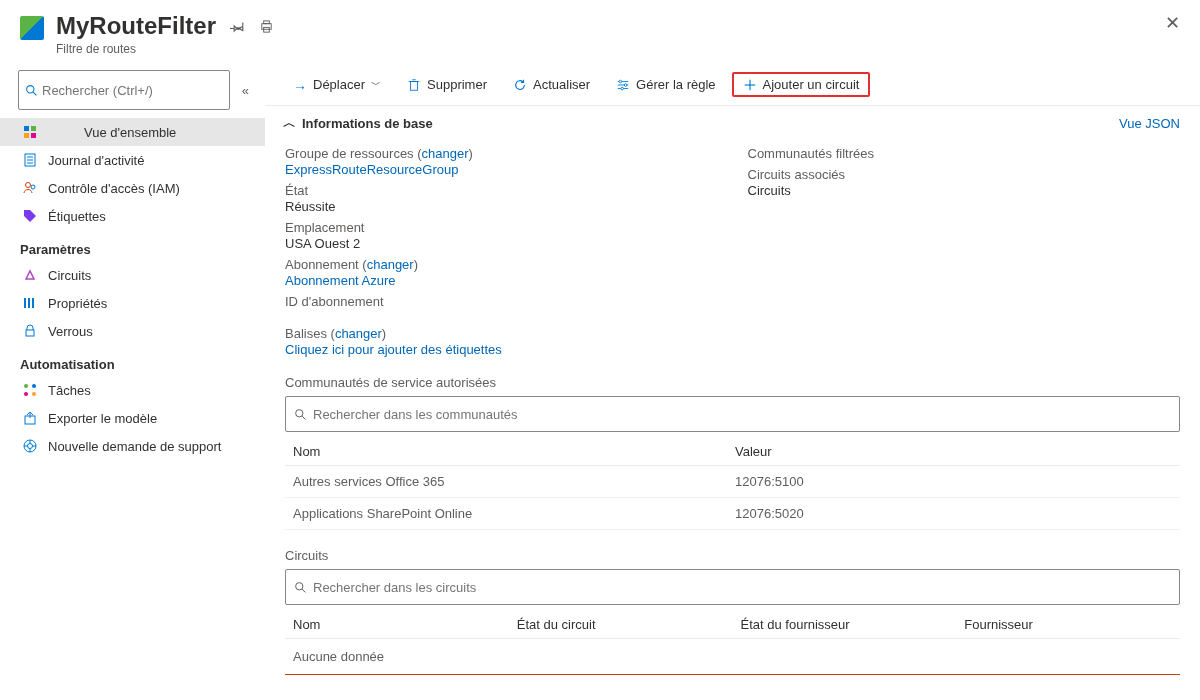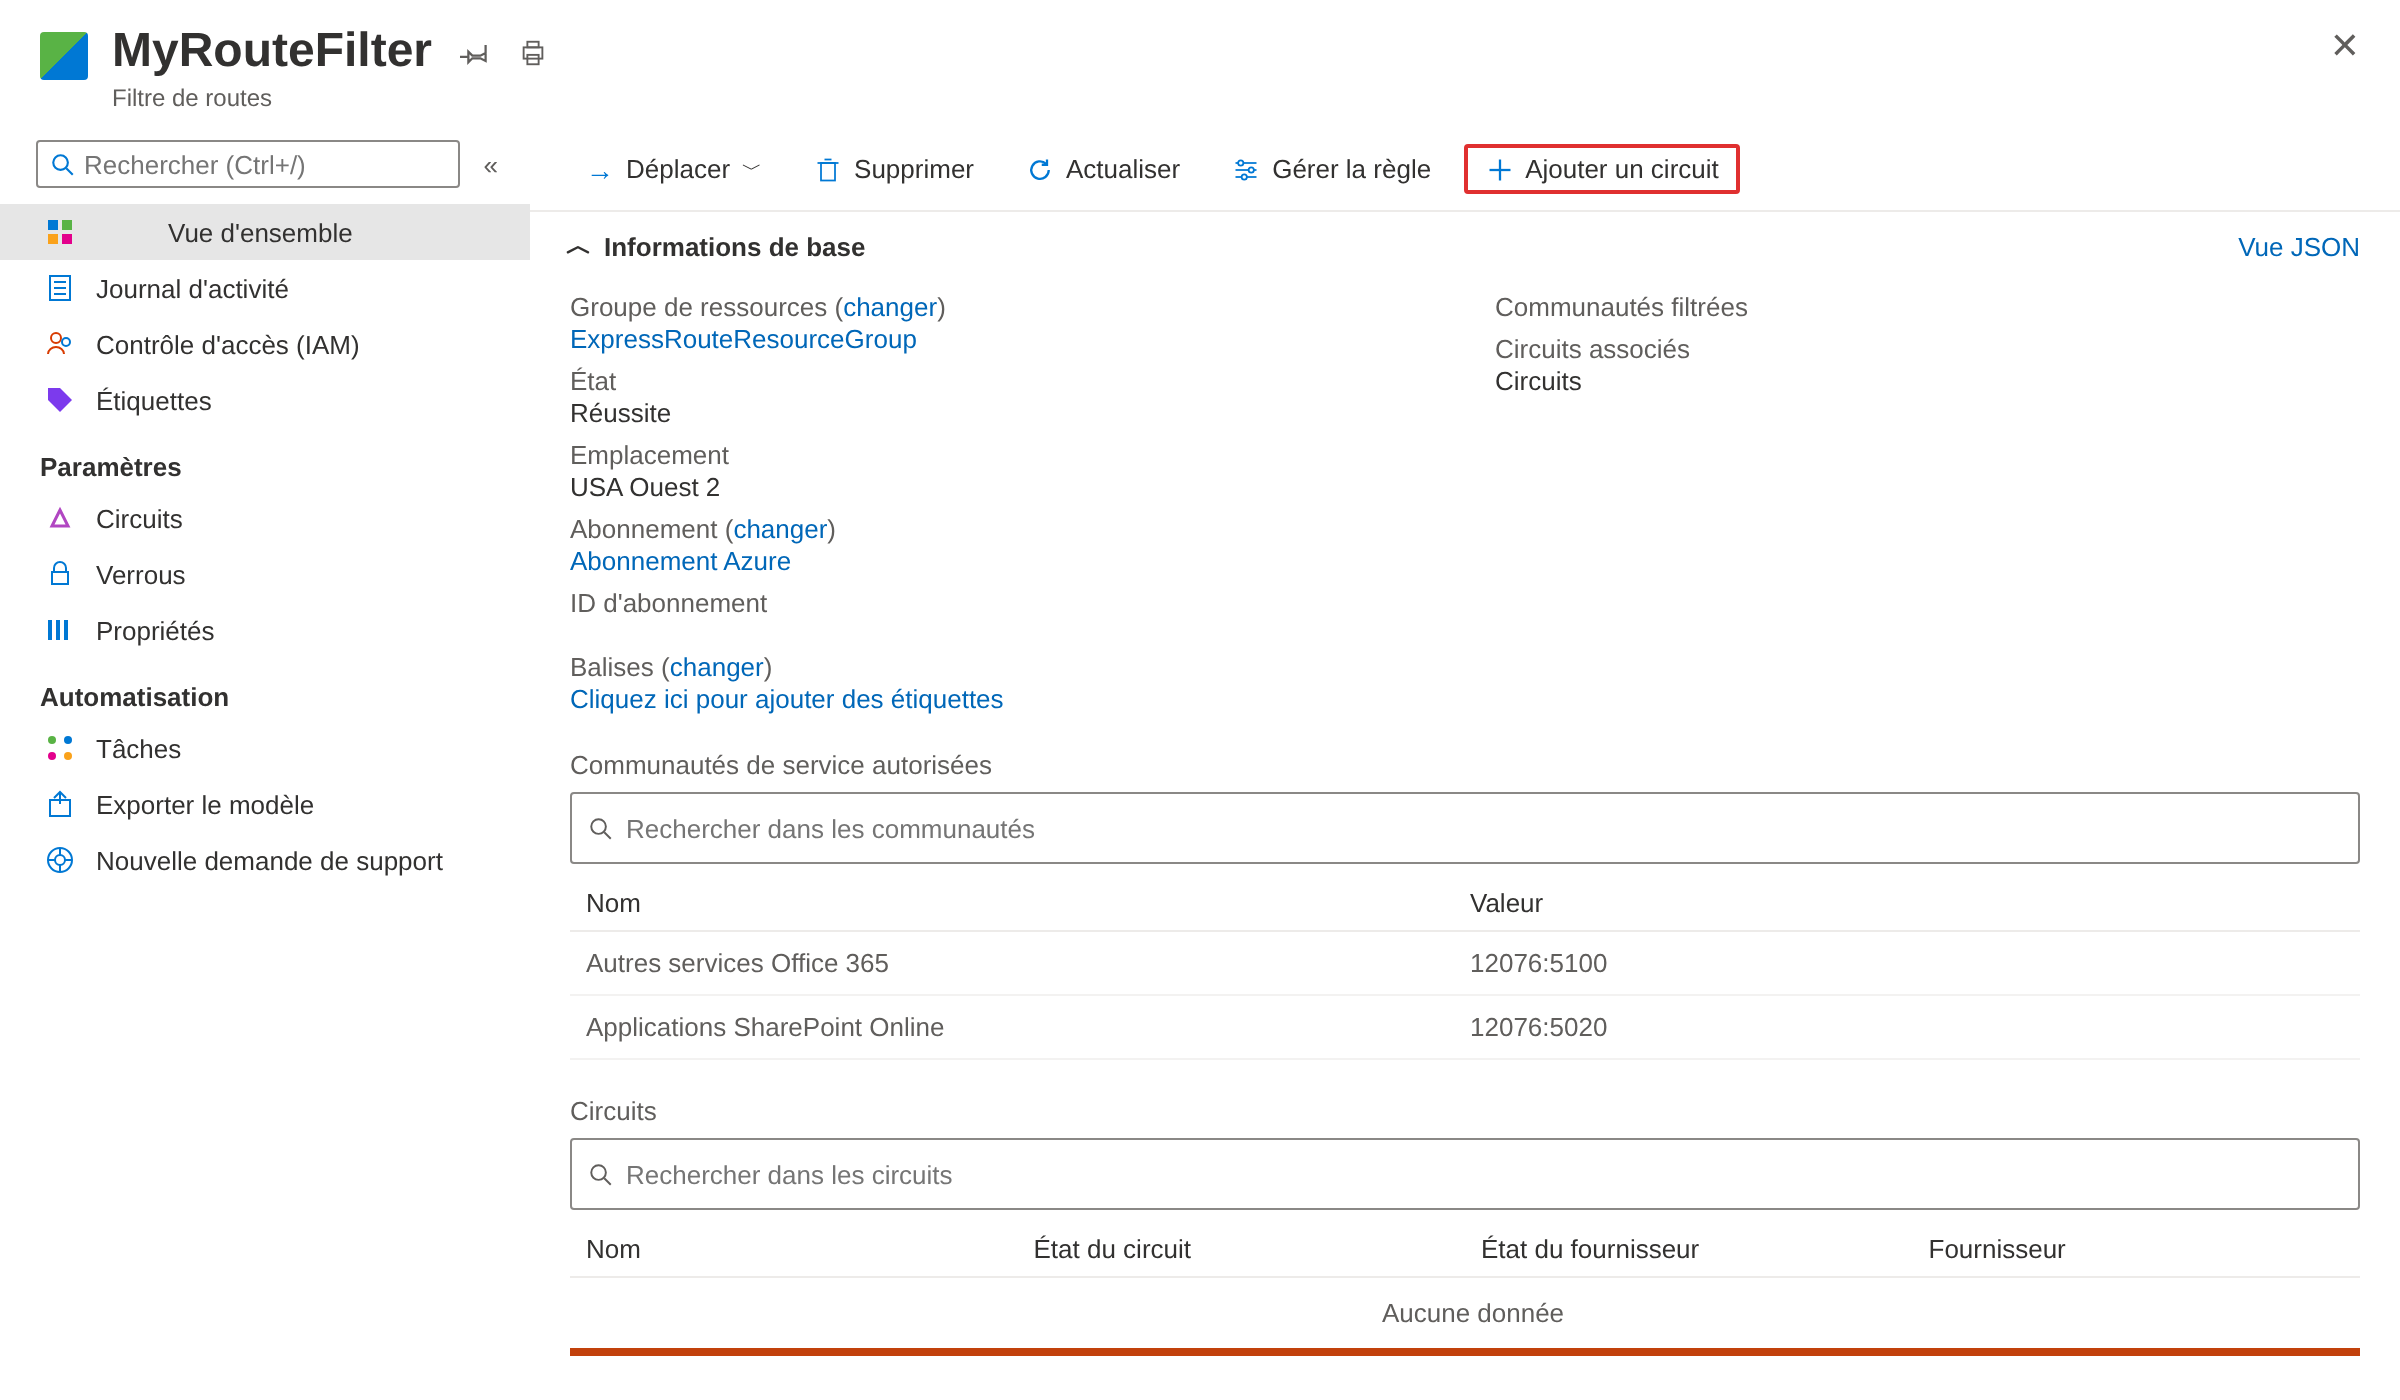--- a/index.html
+++ b/index.html
@@ -48,21 +48,21 @@
   .search-row { display: flex; align-items: center; padding: 6px 12px 8px 18px; gap: 8px;}
   .search-box {
     flex: 1;
     display: flex;
     align-items: center;
     border: 1px solid #8a8886;
     border-radius: 2px;
     padding: 3px 6px;
     font-size: 13px;
     color: #605e5c;
-    height: 24px;
+    height: 40px;
     background:#fff;
   }
   .search-box input {
     border: none; outline: none; flex:1; font-size:13px; color:#323130; background:transparent;
   }
   .collapse-chevron { color:#605e5c; font-size:13px; padding:2px 4px; cursor:pointer;}
   .nav-item {
     display: flex; align-items: center; gap: 10px;
     padding: 6px 12px 6px 22px;
     font-size: 13px;
@@ -118,21 +118,21 @@
   }
   .filter-box input { flex:1; border:none; outline:none; font-size:13px; background:transparent;}
   .table { margin: 6px 20px 0 20px; }
   .thead { display:flex; border-bottom:1px solid #edebe9; padding:6px 0;align-items:center;}
   .th { font-size:13px; font-weight:400; color:#323130;}
   .trow { display:flex; padding:8px 0; border-bottom:1px solid #f3f2f1;}
   .tcell { font-size:13px; color:#605e5c;}
   .comm .th:nth-child(1), .comm .tcell:nth-child(1){ flex: 0 0 450px; padding-left:8px;}
   .comm .th:nth-child(2), .comm .tcell:nth-child(2){ flex:1;}
   .circ .th, .circ .tcell { flex:1; padding-left:8px;}
-  .nodata { padding:10px 0 10px 8px; color:#605e5c; font-size:13px; border-bottom:4px solid #c2410c;text-align:center;}
+  .nodata { padding:10px 0 10px 8px; color:#605e5c; font-size:13px; border-bottom:1px solid #c2410c;}
   svg { display:block;}
 </style>
 </head>
 <body>
 
 <div class="header">
   <div class="header-icon"></div>
   <div class="header-title-wrap">
     <div class="header-title">
       <span>MyRouteFilter</span>
@@ -219,35 +219,35 @@
           <span class="nav-icon">
             <svg width="16" height="16" viewBox="0 0 16 16">
               <path d="M4 12 L8 4 L12 12 Z" fill="none" stroke="#b146c2" stroke-width="1.5"></path>
             </svg>
           </span>
           <span>Circuits</span>
         </div>
         <div class="nav-item">
           <span class="nav-icon">
             <svg width="16" height="16" viewBox="0 0 16 16">
-              <rect x="4" y="7" width="8" height="6" fill="none" stroke="#0078d4"></rect>
-              <path d="M5 7V5a3 3 0 0 1 6 0v2" fill="none" stroke="#0078d4"></path>
-            </svg>
-          </span>
-          <span>Verrous</span>
-        </div>
-        <div class="nav-item">
-          <span class="nav-icon">
-            <svg width="16" height="16" viewBox="0 0 16 16">
               <line x1="3" y1="3" x2="3" y2="13" stroke="#0078d4" stroke-width="2"></line>
               <line x1="7" y1="3" x2="7" y2="13" stroke="#0078d4" stroke-width="2"></line>
               <line x1="11" y1="3" x2="11" y2="13" stroke="#0078d4" stroke-width="2"></line>
             </svg>
           </span>
           <span>Propriétés</span>
+        </div>
+        <div class="nav-item">
+          <span class="nav-icon">
+            <svg width="16" height="16" viewBox="0 0 16 16">
+              <rect x="4" y="7" width="8" height="6" fill="none" stroke="#0078d4"></rect>
+              <path d="M5 7V5a3 3 0 0 1 6 0v2" fill="none" stroke="#0078d4"></path>
+            </svg>
+          </span>
+          <span>Verrous</span>
         </div>
       </div>
     <div class="nav-section">Automatisation</div>
     <div id="nav-automation">
         <div class="nav-item">
           <span class="nav-icon">
             <svg width="16" height="16" viewBox="0 0 16 16">
               <circle cx="4" cy="4" r="2" fill="#59b345"></circle>
               <circle cx="12" cy="4" r="2" fill="#0078d4"></circle>
               <circle cx="4" cy="12" r="2" fill="#e3008c"></circle>

